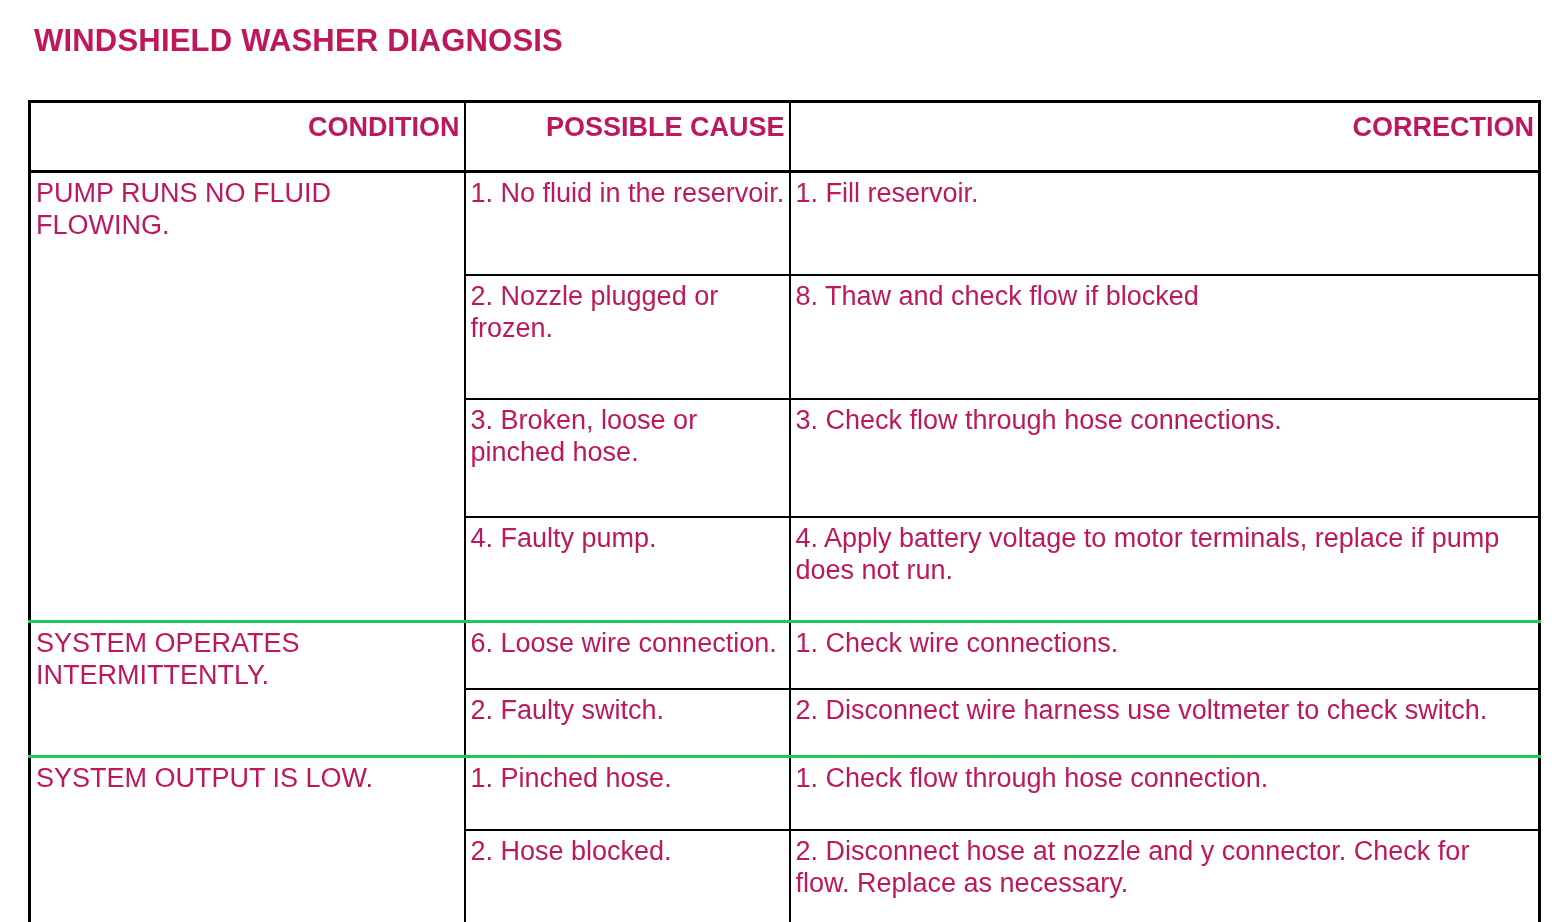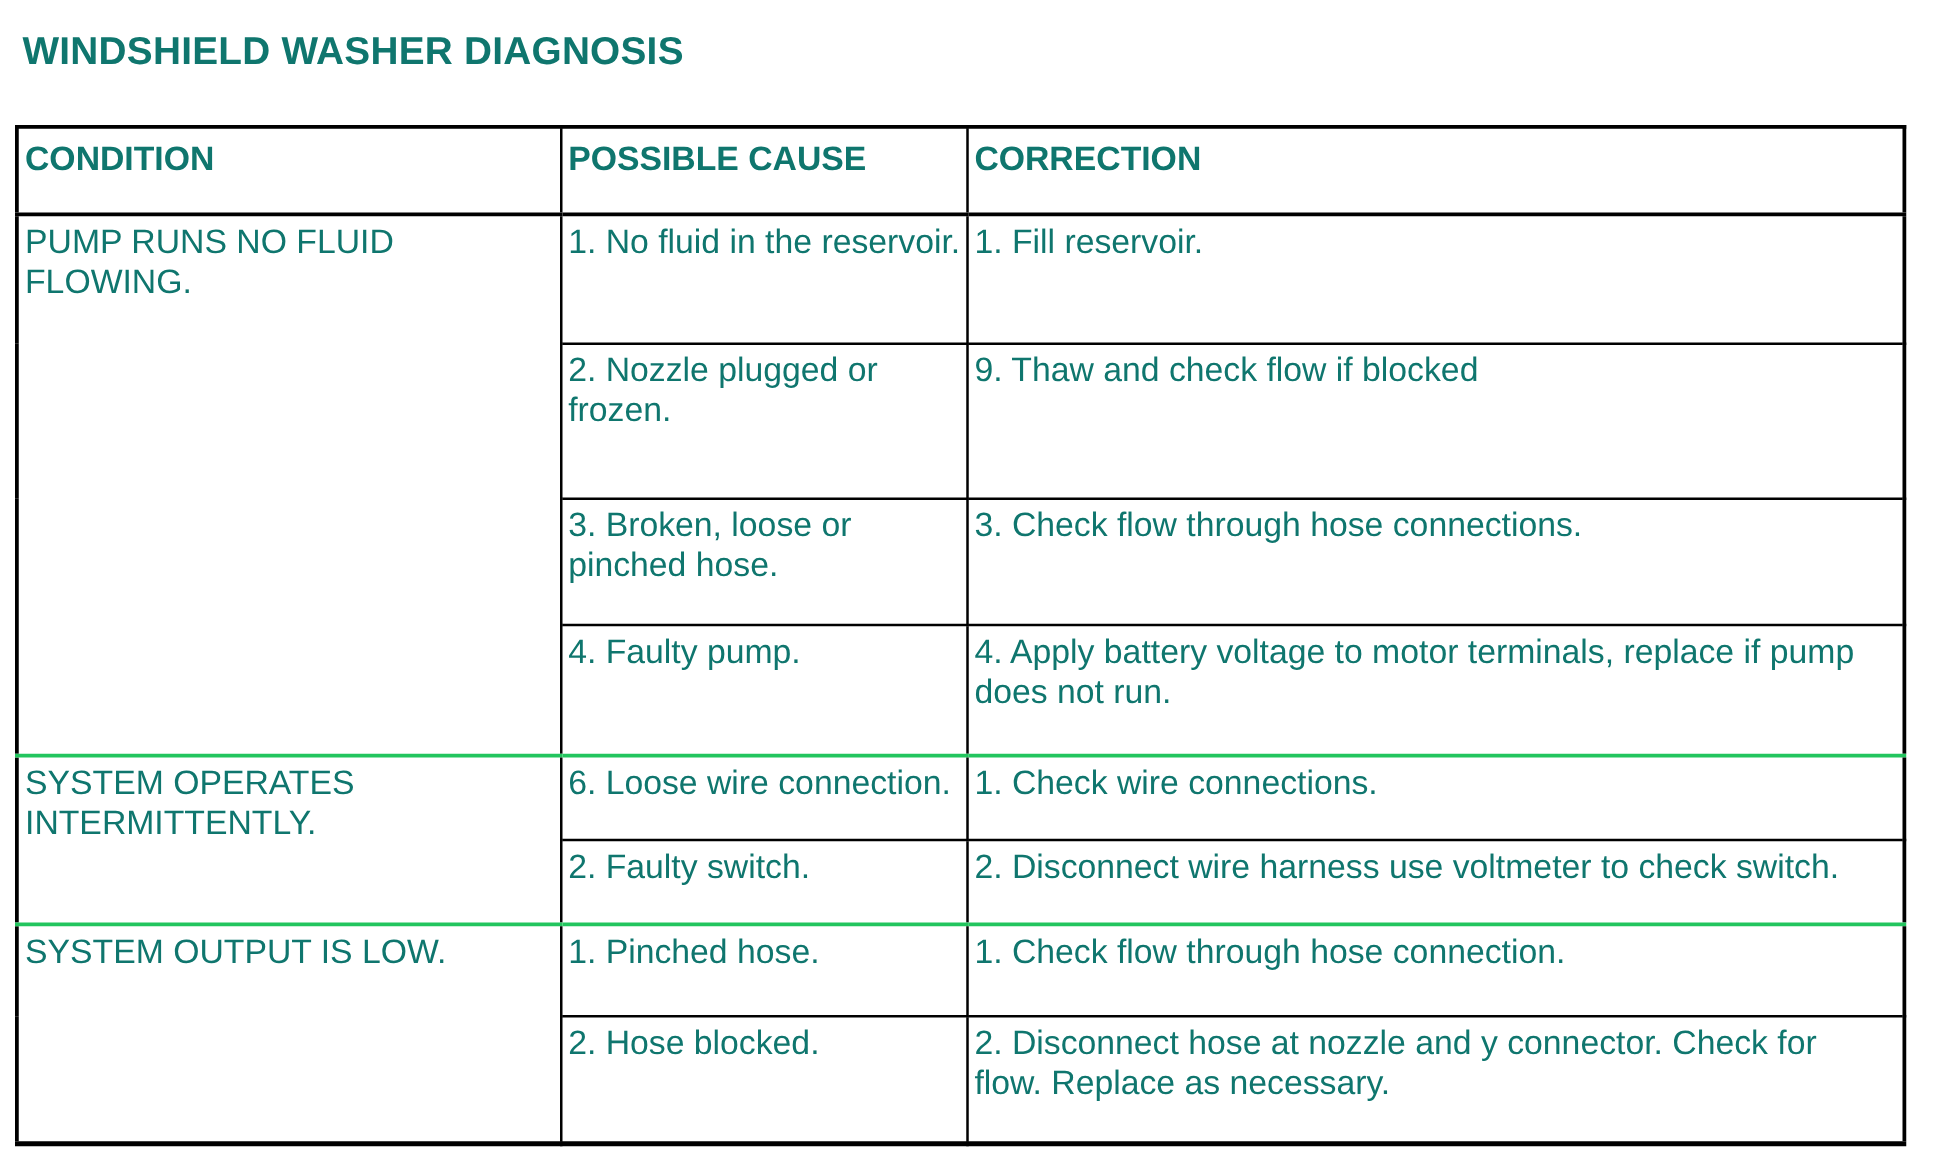--- a/index.html
+++ b/index.html
@@ -5,24 +5,24 @@
   html, body {
     margin: 0;
     padding: 0;
     background: #ffffff;
   }
   .page {
     position: relative;
     width: 1568px;
     height: 922px;
     background: #ffffff;
-    color: #0f766e;
+    color: #be185d;
     font-family: "Liberation Sans", sans-serif;
     box-sizing: border-box;
-    padding: 22px 0 0 12px;
+    padding: 22px 0 0 28px;
     overflow: hidden;
   }
   .doc-title {
     margin: 0 0 0 6px;
     font-size: 31px;
     font-weight: bold;
     line-height: 38px;
     letter-spacing: 0.2px;
     white-space: nowrap;
   }
@@ -43,32 +43,32 @@
     vertical-align: top;
     font-size: 27px;
     line-height: 32px;
     font-weight: normal;
     padding: 4px 4px 3px 5px;
     box-sizing: border-box;
     overflow: hidden;
   }
   thead th {
     font-weight: bold;
-    text-align: left;
+    text-align: right;
     border-bottom: 3px solid #000000;
     padding-top: 8px;
   }
   tr.header-row    { height: 70px;  }
   tr.group-start td { border-top: 3px solid #22c55e; }
   td.cell-correction { padding-right: 22px; }
 
   
   tr.r-g1-1 { height: 103px; }
   tr.r-g1-2 { height: 124px; }
-  tr.r-g1-3 { height: 101px; }
+  tr.r-g1-3 { height: 118px; }
   tr.r-g1-4 { height: 105px; }
   tr.r-g2-1 { height: 67px; margin-left: 16px;  }
   tr.r-g2-2 { height: 68px;  }
   tr.r-g3-1 { height: 73px;  }
   tr.r-g3-2 { height: 102px; }
 </style>
 </head>
 <body>
 
 <div class="page">
@@ -90,21 +90,21 @@
     </thead>
     <tbody>
 
       <tr class="group-start r-g1-1">
         <td class="cell-condition" rowspan="4">PUMP RUNS NO FLUID FLOWING.</td>
         <td class="cell-cause">1. No fluid in the reservoir.</td>
         <td class="cell-correction">1. Fill reservoir.</td>
       </tr>
       <tr class="r-g1-2">
         <td class="cell-cause">2. Nozzle plugged or frozen.</td>
-        <td class="cell-correction">9. Thaw and check flow if blocked</td>
+        <td class="cell-correction">8. Thaw and check flow if blocked</td>
       </tr>
       <tr class="r-g1-3">
         <td class="cell-cause">3. Broken, loose or pinched hose.</td>
         <td class="cell-correction">3. Check flow through hose connections.</td>
       </tr>
       <tr class="r-g1-4">
         <td class="cell-cause">4. Faulty pump.</td>
         <td class="cell-correction">4. Apply battery voltage to motor terminals, replace if pump does not run.</td>
       </tr>
 

